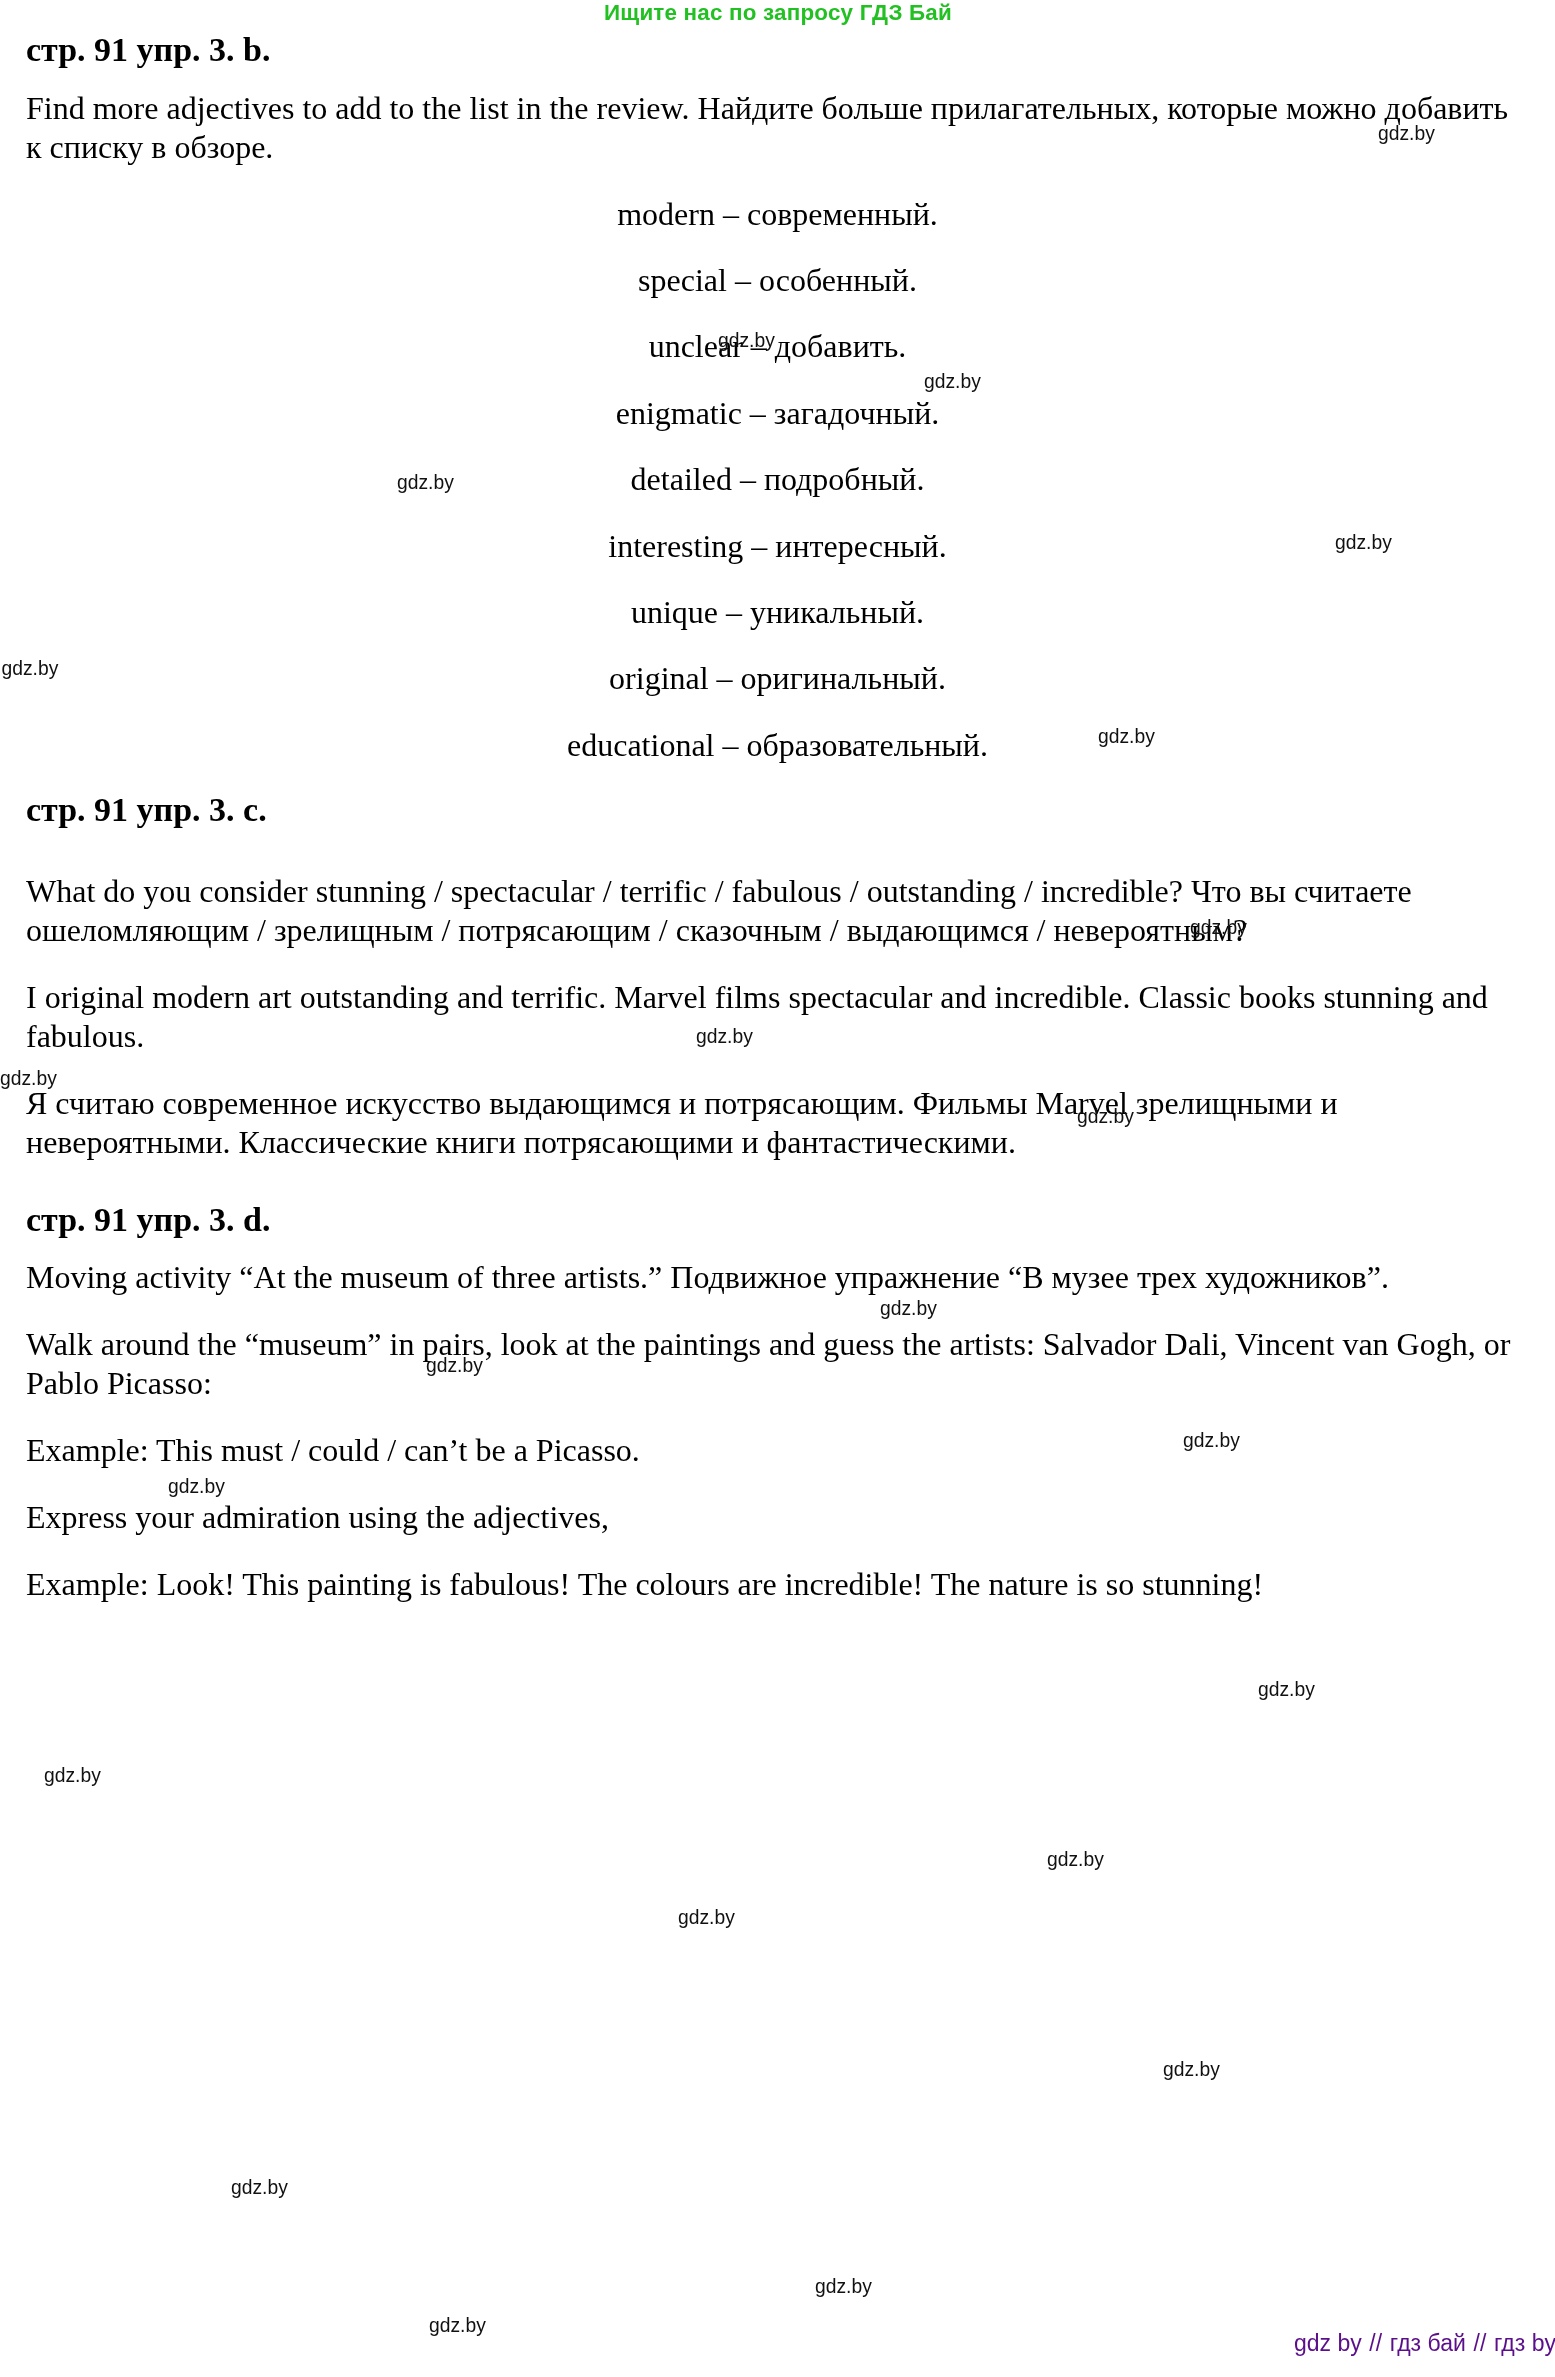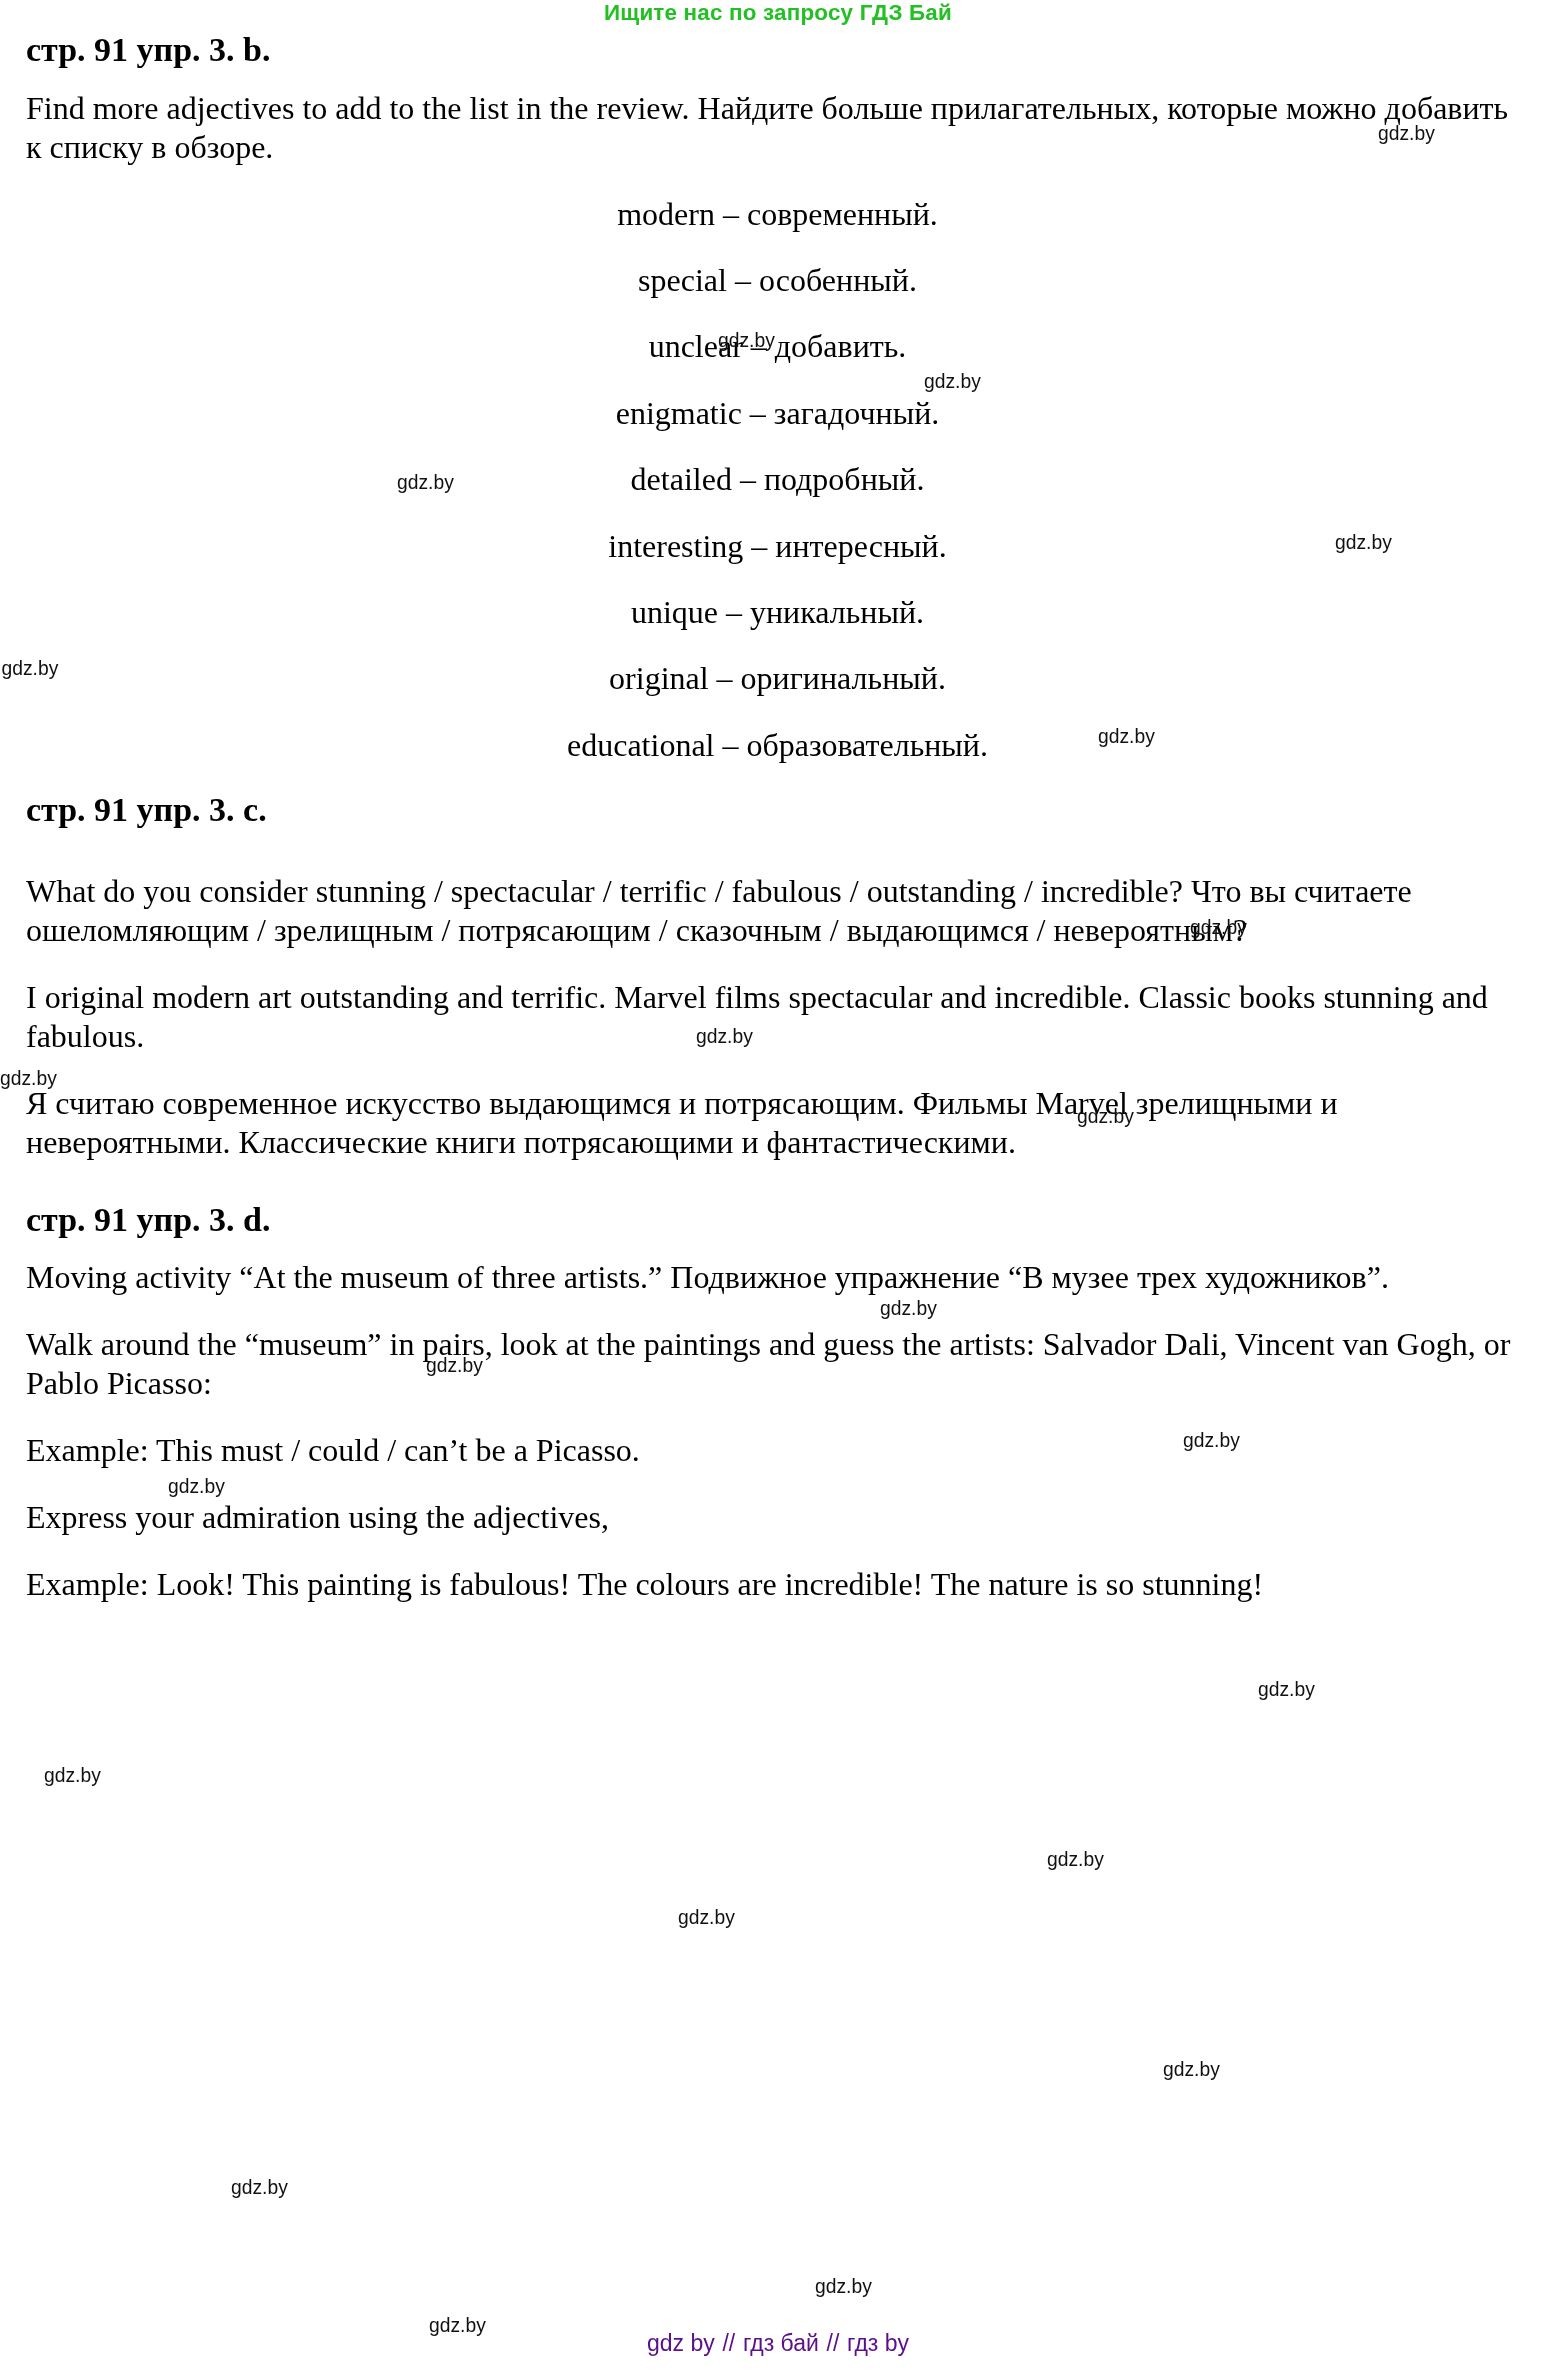--- a/index.html
+++ b/index.html
@@ -94,21 +94,21 @@
     pointer-events: none;
     line-height: 1;
   }
 
   
   .footer-line {
     position: absolute;
     left: 0;
     top: 2330px;
     width: 1556px;
-    text-align: center;
+    text-align: right;
     font-family: "Liberation Sans", "DejaVu Sans", sans-serif;
     font-size: 23px;
     font-weight: normal;
     white-space: nowrap;
   }
   .footer-line .sep { padding: 0 7.7px; }
 </style>
 </head>
 <body>
 

